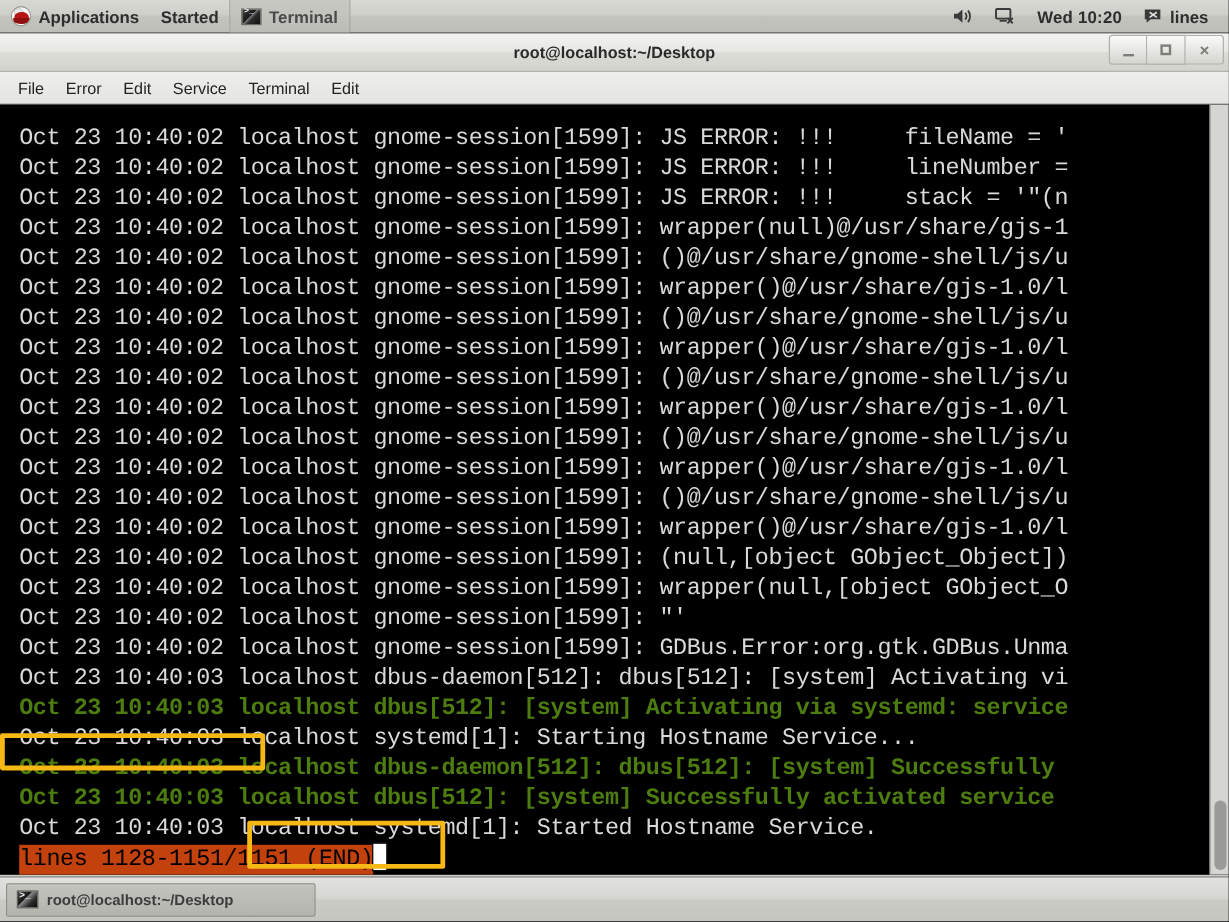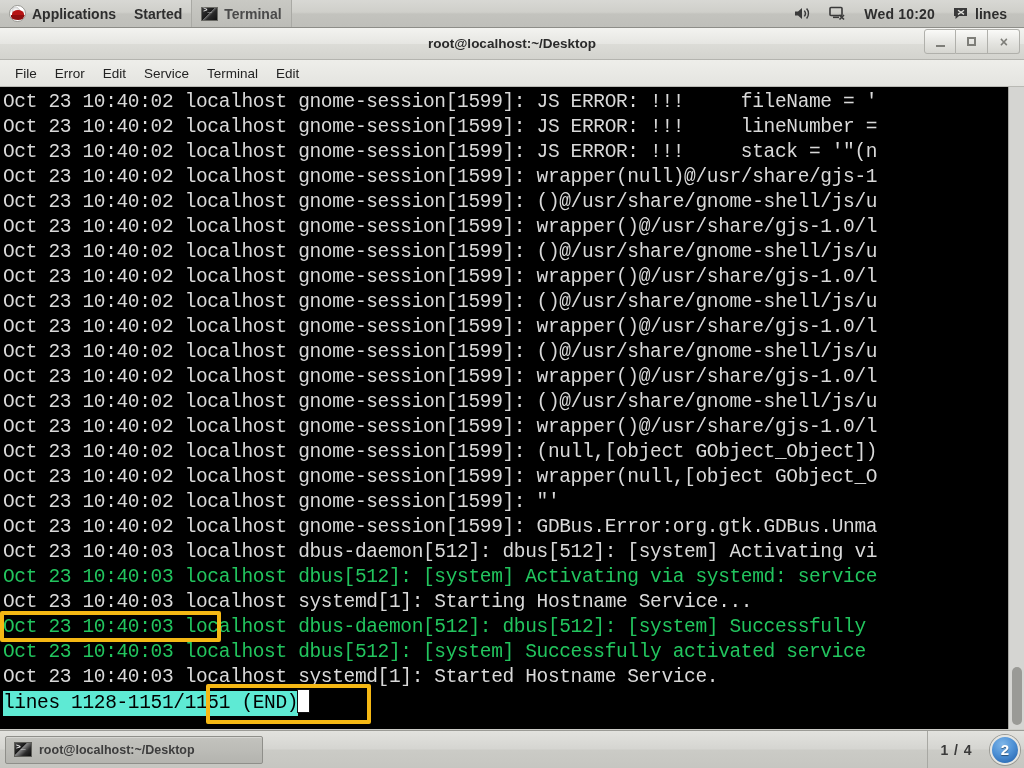--- a/index.html
+++ b/index.html
@@ -109,33 +109,33 @@
   
   #term-area {
     position: relative;
     width: 1024px; height: 642px;
     background: #000;
     overflow: hidden;
   }
   #term-text {
     position: absolute; left: 0; top: 0;
     width: 1008px; height: 642px;
-    padding: 3px;
+    padding: 16px;
     font-family: "Liberation Mono", "DejaVu Sans Mono", monospace;
     font-size: 19.5px;
     line-height: 25px;
     color: #d9d9d9;
     white-space: pre;
     overflow: hidden;
     letter-spacing: -0.35px;
   }
   #term-text .ln { height: 25px; display: block; }
-  #term-text .bold { font-weight: normal; color: #22c55e; }
+  #term-text .bold { font-weight: bold; color: #4d7c0f; }
   #term-text .statusline {
-    background: #5eead4; color: #000; font-weight: normal;
+    background: #c2410c; color: #000; font-weight: normal;
     display: inline-block;
   }
   #term-text .cursor {
     background: #ffffff; color: #000; display: inline-block;
     width: 11px; height: 22px; vertical-align: -4px;
     outline: 1px solid #111;
   }
   #scrollbar {
     position: absolute; right: 0; top: 0; width: 16px; height: 642px;
     background: #d5d5d2; border-left: 1px solid #a6a6a1;
@@ -290,23 +290,15 @@
   </div>
 
   <div class="hl-box" id="hl-timestamp"></div>
   <div class="hl-box" id="hl-status"></div>
 
   <div id="taskbar">
     <div id="task-button">
       <span class="task-term-icon"></span>
       <span>root@localhost:~/Desktop</span>
     </div>
-    <div id="taskbar-right">
-      <div id="workspace-switcher">
-        <span>1 / 4</span>
-      </div>
-      <div id="notify-badge">
-        <span>2</span>
-      </div>
-    </div>
   </div>
 
 </div>
 
 </body></html>

